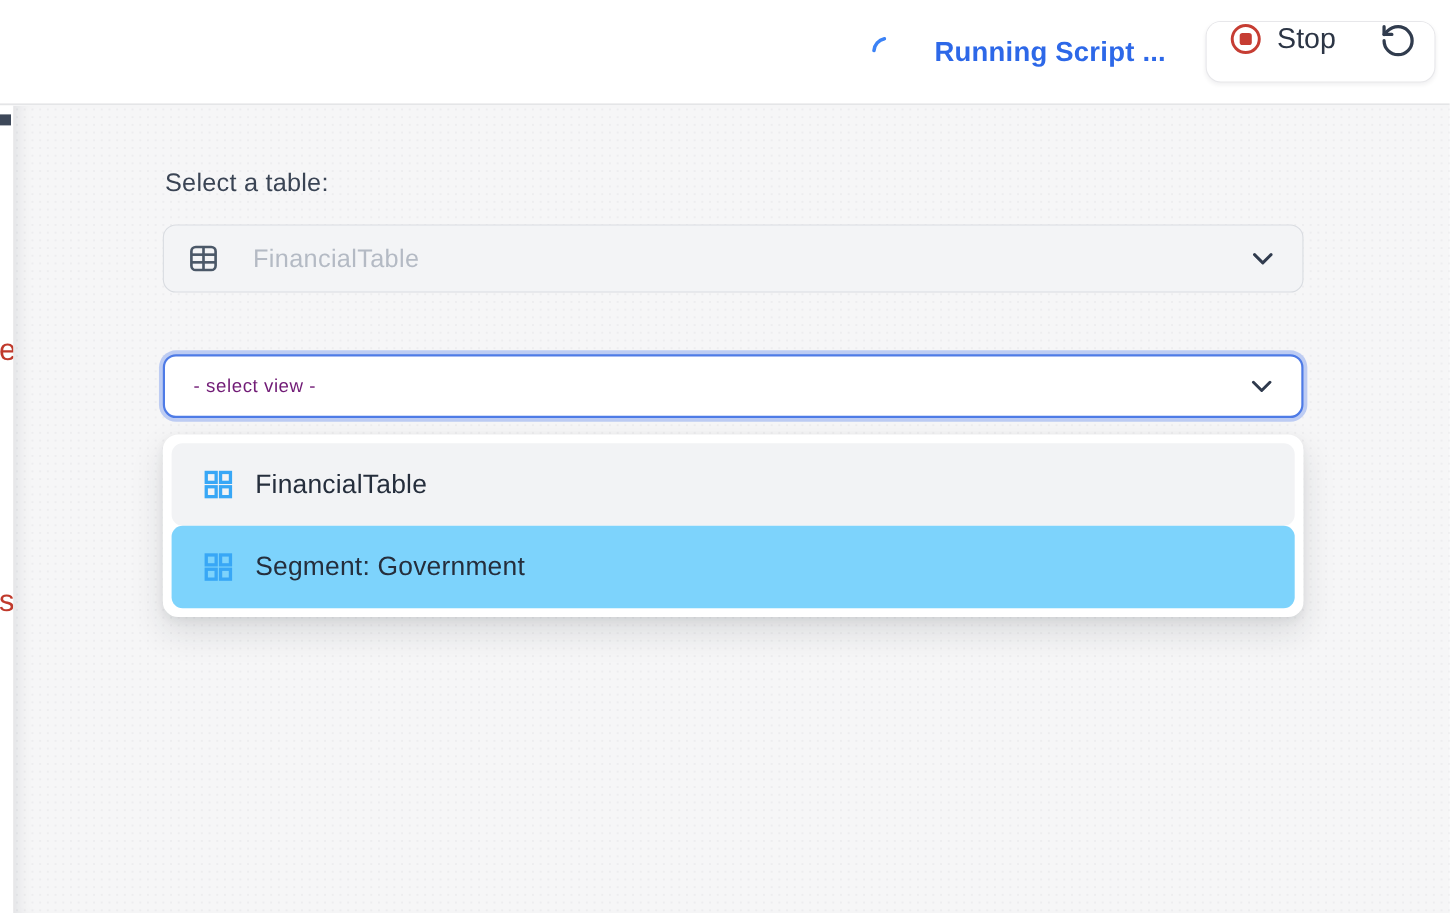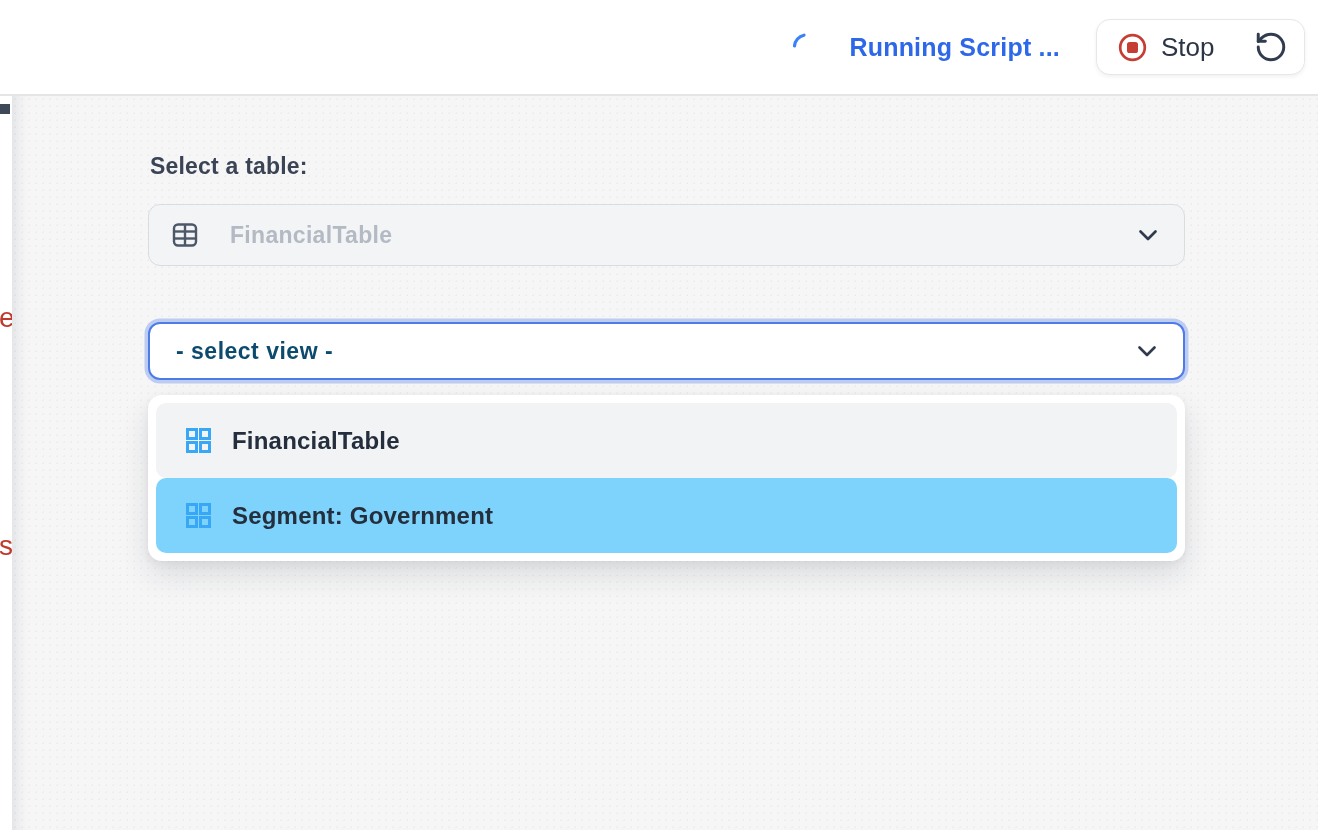--- a/index.html
+++ b/index.html
@@ -24,21 +24,21 @@
   .running-text {
     font-size: 25px;
     font-weight: 700;
     color: #2d68e8;
     margin-right: 36px;
     letter-spacing: 0.2px;
     text-align: right;
   }
   .btn-group {
     display: flex;
-    align-items: center;
+    align-items: flex-start;
     height: 56px;
     background: #ffffff;
     border: 1.5px solid #e7e7ea;
     border-radius: 14px;
     box-shadow: 0 2px 4px rgba(20,25,40,0.06);
     overflow: hidden;
   }
   .stop-btn {
     display: flex;
     align-items: center;
@@ -100,21 +100,20 @@
     background-size: 7px 7px;
     box-shadow: inset 14px 0 16px -12px rgba(20,25,40,0.12);
   }
 
   
   .form-wrap {
     position: relative;
     margin-left: 136px;
     padding-top: 57px;
     width: 1037px;
-    font-weight: bold;
   }
   .field-label {
     font-size: 23px;
     color: #3a4454;
     margin: 0 0 24px 2px;
     letter-spacing: 0.2px;
   }
   .select-box {
     height: 62px;
     border-radius: 12px;
@@ -135,22 +134,22 @@
   }
   .gap-1 { height: 56px; }
   .select-view {
     height: 58px;
     background: #ffffff;
     border: 2px solid #4e7be6;
     box-shadow: 0 0 0 3.5px #bdccf3;
     padding-left: 26px;
   }
   .select-view .select-placeholder {
-    font-size: 23px;
-    color: #0c4a6e;
+    font-size: 17px;
+    color: #701a75;
     letter-spacing: 0.5px;
   }
   .chevron { margin-left: auto; display: flex; align-items: center; }
 
   
   .menu {
     margin-top: 15px;
     background: #ffffff;
     border-radius: 14px;
     box-shadow: 0 14px 30px rgba(25,30,40,0.12), 0 3px 8px rgba(25,30,40,0.06);

